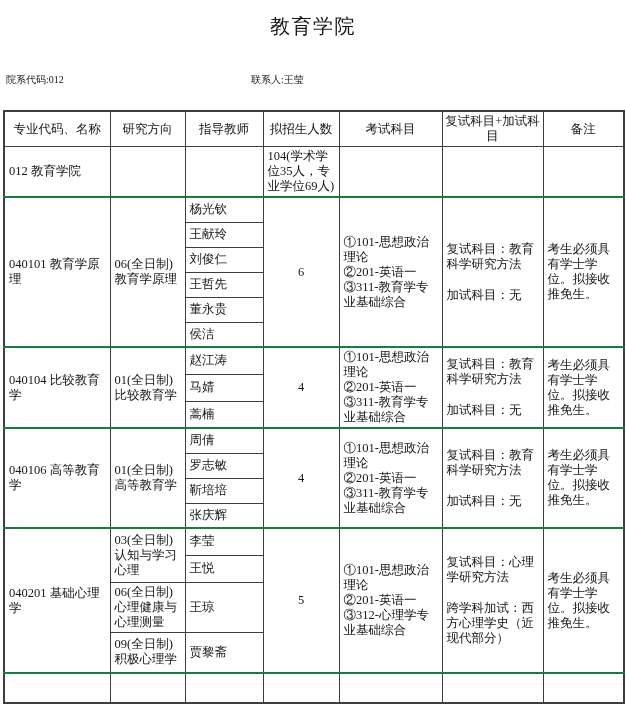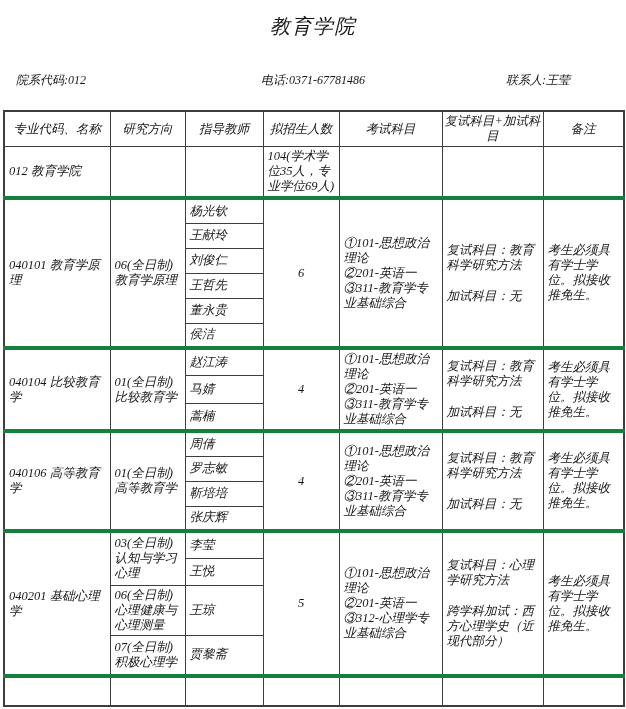--- a/index.html
+++ b/index.html
@@ -4,34 +4,34 @@
 <style>
   * { box-sizing: border-box; }
   html, body {
     margin: 0; padding: 0;
     width: 626px; height: 709px;
     overflow: hidden;
     background: #ffffff;
     color: #161616;
     font-family: "Liberation Serif", "DejaVu Serif", serif;
   }
-  .page { width: 626px; height: 709px; overflow: hidden; font-style: italic; }
+  .page { width: 626px; height: 709px; overflow: hidden; }
   .title {
     margin: 13px 0 0 0;
     text-align: center;
     font-size: 20px;
     font-weight: normal;
     letter-spacing: 1.5px;
     line-height: 27px;
   }
   .info {
-    margin: 32px 8px 0 16px;
+    margin: 32px 8px 0 6px;
     display: grid;
     grid-template-columns: 245px 245px 1fr;
-    font-size: 12px;
+    font-size: 10px;
     line-height: 16px;
   }
   table.adm {
     border-collapse: collapse;
     table-layout: fixed;
     width: 620px;
     margin: 22px 0 0 3px;
     border: 2px solid #3e3e3e;
   }
   .adm th, .adm td {
@@ -41,42 +41,41 @@
     padding: 2px 4px;
     vertical-align: middle;
     word-break: break-all;
     text-align: left;
     font-weight: normal;
   }
   .adm th {
     text-align: center;
     padding: 2px 2px;
   }
-  .adm tr.sec td { border-top: 4px solid #15803d; }
+  .adm tr.sec td { border-top: 2px solid #15803d; }
   .c-count { text-align: center !important; }
   .c-retest div + div { margin-top: 16px; }
   .r-head  { height: 34px; }
   .r-sum   { height: 44px; }
   .r-25 td { height: 25px; }
   .r-26 td { height: 26px; }
   .r-27 td { height: 27px; }
   .r-45 td { height: 45px; }
   .r-41 td { height: 41px; }
   .r-cut td{ height: 30px; }
 </style>
 </head>
 <body>
 
 <div class="page">
 
   <h1 class="title">教育学院</h1>
 
   <div class="info">
     <span>院系代码:012</span>
-    <span>电话:0371-67781486</span>
     <span>联系人:王莹</span>
   </div>
 
   <table class="adm">
     <colgroup>
       <col style="width:106px">
         <col style="width:75px">
         <col style="width:78px">
       <col style="width:76px">
         <col style="width:103px">
@@ -204,21 +203,21 @@
         <td rowspan="4">考生必须具有学士学位。拟接收推免生。</td>
       </tr>
       <tr class="r-27">
           <td>王悦</td>
         </tr>
       <tr class="r-45">
         <td>06(全日制)心理健康与心理测量</td>
         <td>王琼</td>
       </tr>
       <tr class="r-41">
-        <td>07(全日制)积极心理学</td>
+        <td>09(全日制)积极心理学</td>
         <td>贾黎斋</td>
       </tr>
 
       <tr class="sec r-cut">
         <td></td>
         <td></td>
         <td></td>
         <td></td>
         <td></td>
         <td></td>

